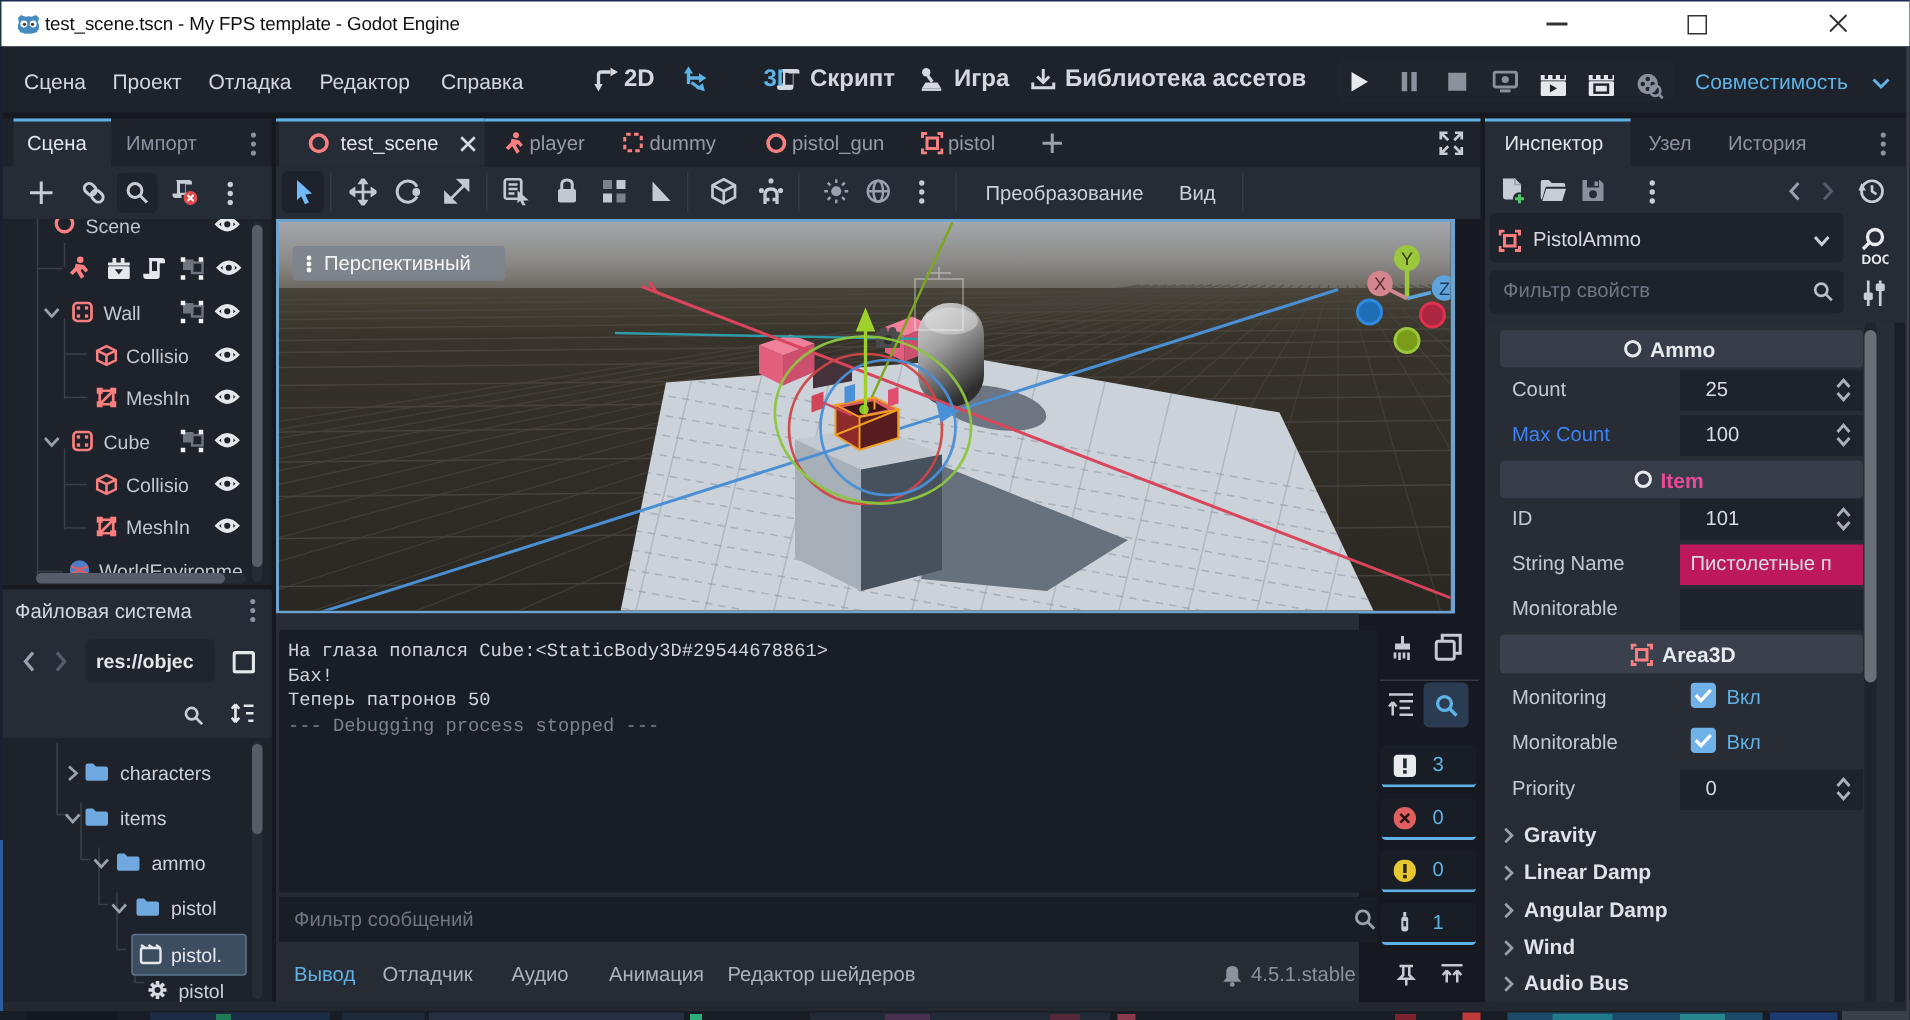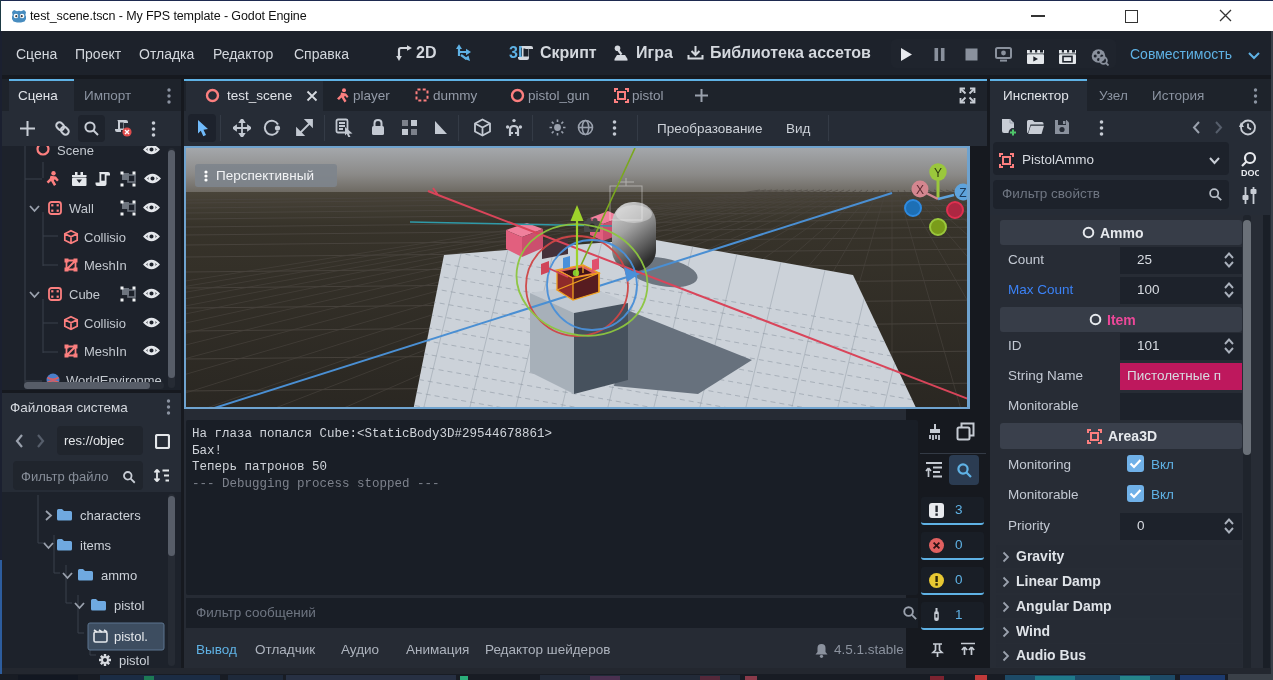--- a/index.html
+++ b/index.html
@@ -265,29 +265,26 @@
       <circle cx="2.5" cy="3" r="1.7" fill="#8b93a1"></circle>
       <circle cx="2.5" cy="9" r="1.7" fill="#8b93a1"></circle>
       <circle cx="2.5" cy="15" r="1.7" fill="#8b93a1"></circle>
     </svg>
 <svg class="abs" style="left:14px;top:433" width="10" height="16" viewBox="0 0 10 16">
       <path d="M8 2 L3 8 L8 14" stroke="#9aa1ad" stroke-width="2.2" fill="none"></path>
     </svg>
 <svg class="abs" style="left:36px;top:433" width="10" height="16" viewBox="0 0 10 16">
       <path d="M2 2 L7 8 L2 14" stroke="#565e6b" stroke-width="2.2" fill="none"></path>
     </svg>
-<div class="abs" style="left:57px;top:426px;width:86px;height:29px;background:#20252d;border-radius:4px;overflow:hidden;">
+<div class="abs" style="left:57px;top:426px;width:86px;height:29px;background:#20252d;border-radius:4px;overflow:hidden;font-weight:bold;">
       <div class="txt" style="left:7px;top:7px;font-size:13px;color:#e4e7ea;">res://objec</div>
     </div>
 <svg class="abs" style="left:155px;top:434" width="15" height="15" viewBox="0 0 15 15">
       <rect x="1" y="1" width="13" height="13" rx="1.5" fill="none" stroke="#e4e7ea" stroke-width="2.2"></rect>
     </svg>
-<div class="abs" style="left:13px;top:461px;width:130px;height:29px;background:#20252d;border-radius:4px;overflow:hidden;">
-      <div class="txt" style="left:8px;top:8px;font-size:13px;color:#878e99;">Фильтр файло</div>
-    </div>
 <svg class="abs" style="left:122px;top:470" width="14" height="14" viewBox="0 0 17 17">
       <circle cx="7" cy="7" r="4.6" fill="none" stroke="#c8cdd5" stroke-width="2.2"></circle>
       <path d="M10.5 10.5 L15.5 15.5" stroke="#c8cdd5" stroke-width="2.2"></path>
     </svg>
 <svg class="abs" style="left:153px;top:467" width="17" height="17" viewBox="0 0 17 17">
       <path d="M4 2.5 L4 14.5 M4 2.5 L1.5 5.5 M4 2.5 L6.5 5.5 M4 14.5 L1.5 11.5 M4 14.5 L6.5 11.5" stroke="#e4e7ea" stroke-width="1.8" fill="none"></path>
       <path d="M9.5 3.5 L16 3.5 M11 8.5 L16 8.5 M12.5 13.5 L16 13.5" stroke="#e4e7ea" stroke-width="1.8"></path>
     </svg>
 
 <div class="abs" style="left:2px;top:492px;width:179px;height:176px;background:#1d222b;overflow:hidden;" id="fstree">

